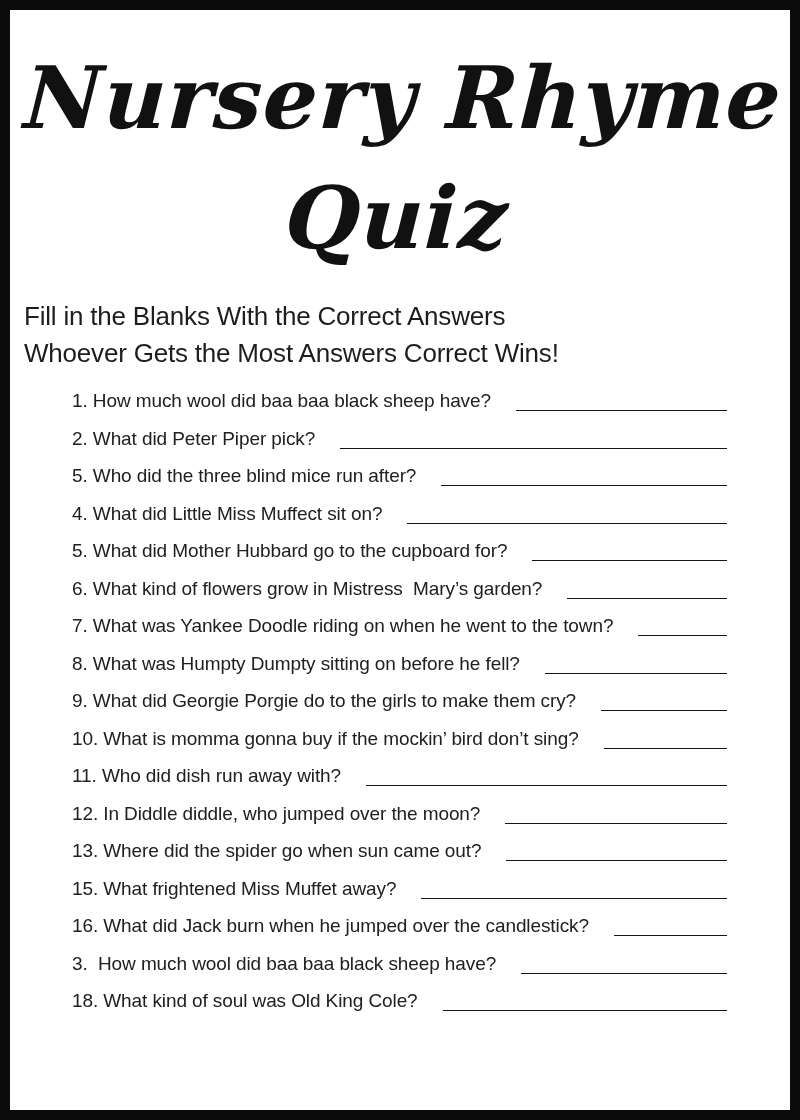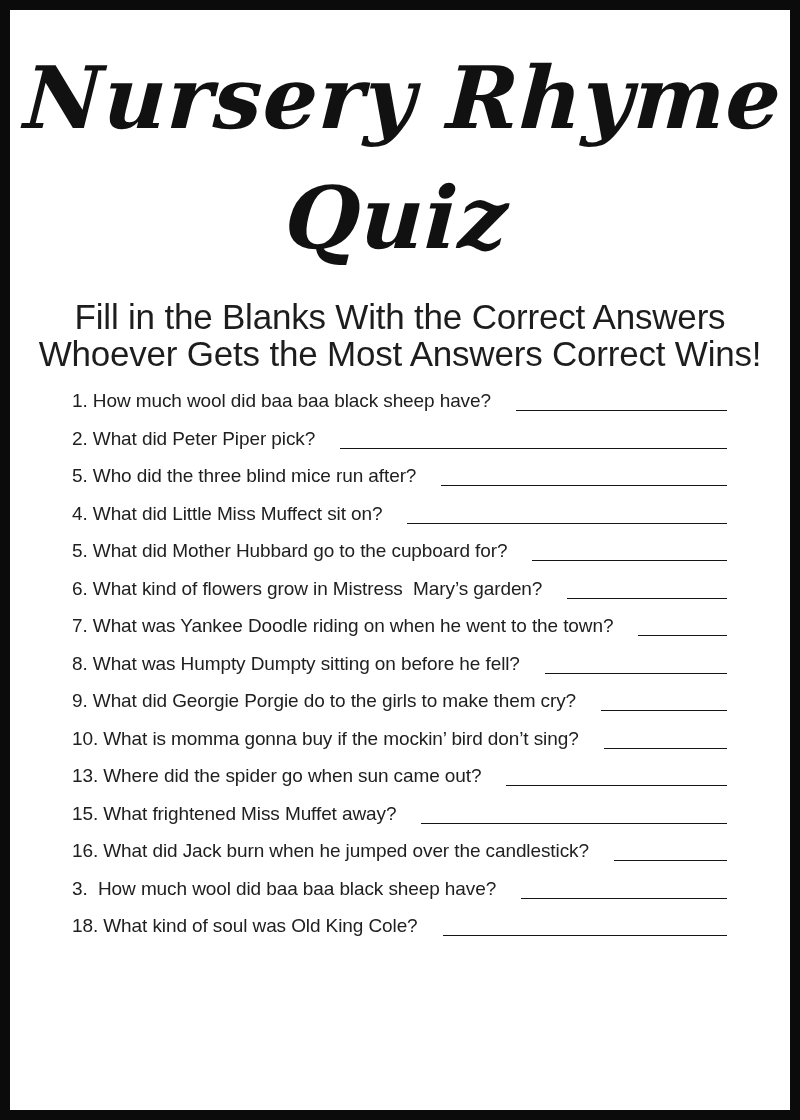--- a/index.html
+++ b/index.html
@@ -25,25 +25,25 @@
     font-style: italic;
     font-weight: bold;
     font-size: 86px;
     line-height: 120px;
     letter-spacing: 1px;
     color: #111111;
     transform: skewX(-3deg);
   }
   .subtitle {
     margin-top: 20px;
-    text-align: center;
-    font-size: 35px;
+    font-size: 26px;
     line-height: 37px;
     letter-spacing: -0.2px;
     color: #1d1d1d;
+    padding-left: 14px;
   }
   .questions {
     margin-top: 16px;
     padding-left: 62px;
     padding-right: 63px;
   }
   .q-row {
     display: flex;
     align-items: flex-start;
     height: 37.5px;
@@ -111,20 +111,28 @@
       </div>
       <div class="q-row">
         <span class="q-text">9. What did Georgie Porgie do to the girls to make them cry?</span>
         <span class="q-line"></span>
       </div>
       <div class="q-row">
         <span class="q-text">10. What is momma gonna buy if the mockin’ bird don’t sing?</span>
         <span class="q-line"></span>
       </div>
       <div class="q-row">
+        <span class="q-text">11. Who did dish run away with?</span>
+        <span class="q-line"></span>
+      </div>
+      <div class="q-row">
+        <span class="q-text">12. In Diddle diddle, who jumped over the moon?</span>
+        <span class="q-line"></span>
+      </div>
+      <div class="q-row">
         <span class="q-text">13. Where did the spider go when sun came out?</span>
         <span class="q-line"></span>
       </div>
       <div class="q-row">
         <span class="q-text">15. What frightened Miss Muffet away?</span>
         <span class="q-line"></span>
       </div>
       <div class="q-row">
         <span class="q-text">16. What did Jack burn when he jumped over the candlestick?</span>
         <span class="q-line"></span>

